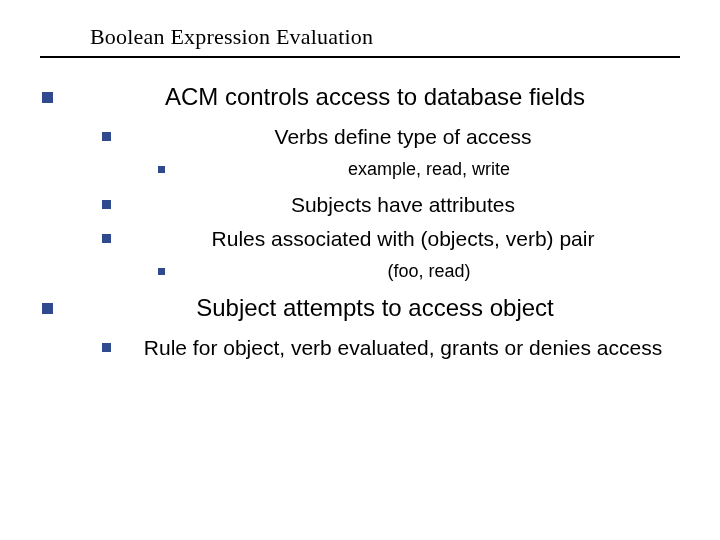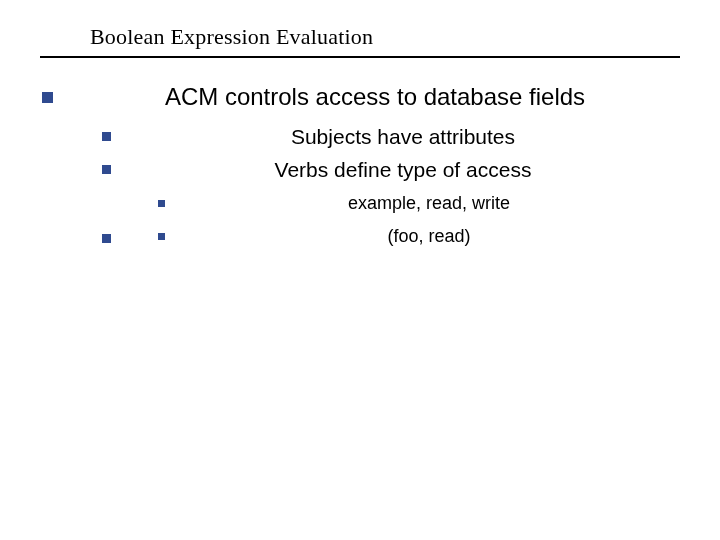--- a/index.html
+++ b/index.html
@@ -97,33 +97,42 @@
 
 <div class="slide">
   <h1 class="title">Boolean Expression Evaluation</h1>
   <hr class="rule">
 
   <ul class="l1">
     <li>
       <span>ACM controls access to database fields</span>
       <ul class="l2">
         <li>
-          <span>Subjects have attributes</span>
-        </li>
-        <li>
           <span>Verbs define type of access</span>
           <ul class="l3">
             <li>
               <span>example, read, write</span>
             </li>
           </ul>
         </li>
         <li>
+          <span>Subjects have attributes</span>
+        </li>
+        <li>
+          <span>Rules associated with (objects, verb) pair</span>
           <ul class="l3">
             <li>
               <span>(foo, read)</span>
             </li>
           </ul>
         </li>
       </ul>
     </li>
+    <li>
+      <span>Subject attempts to access object</span>
+      <ul class="l2">
+        <li>
+          <span>Rule for object, verb evaluated, grants or denies access</span>
+        </li>
+      </ul>
+    </li>
   </ul>
 </div>
 
 </body></html>

